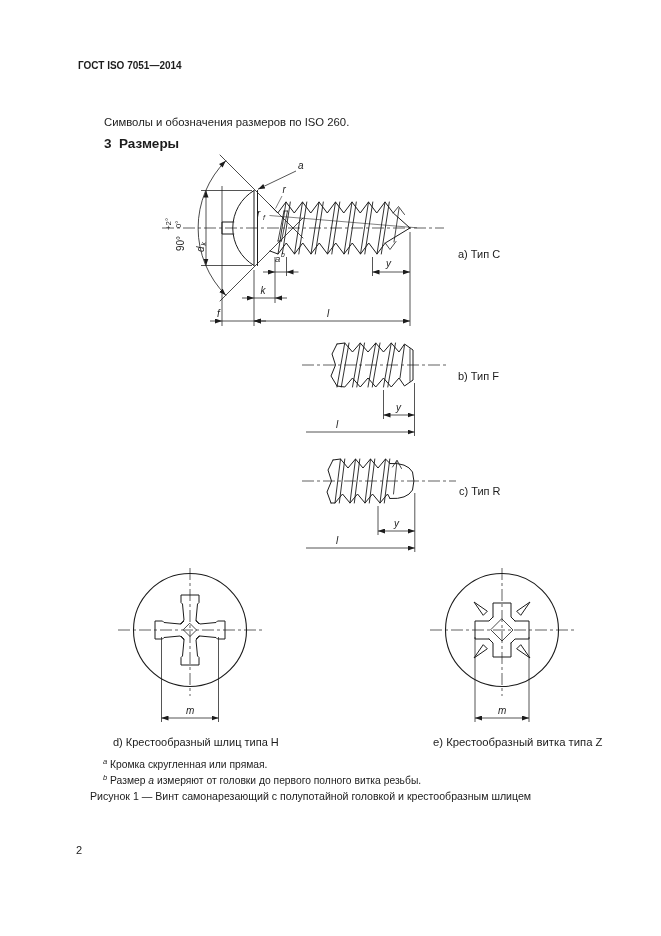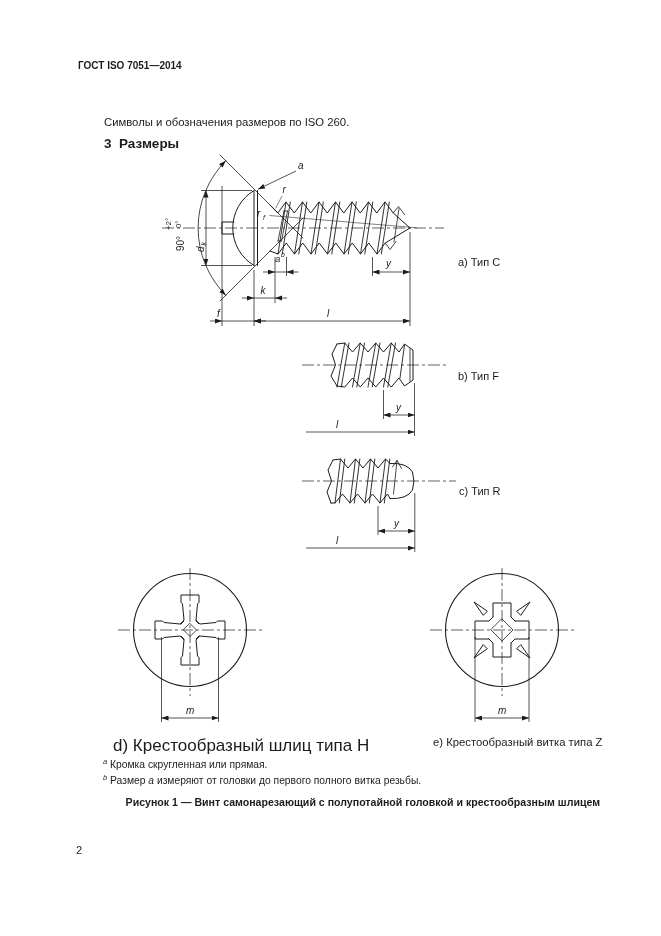--- a/index.html
+++ b/index.html
@@ -2,29 +2,29 @@
 <html><head>
 <meta charset="utf-8">
 <style>
   html,body{margin:0;padding:0;background:#fff;width:661px;height:936px;overflow:hidden;}
   body{position:relative;font-family:"Liberation Sans",sans-serif;color:#1c1c1c;}
   .abs{position:absolute;}
   .doc-number{left:78px;top:60px;font-size:10px;font-weight:bold;}
   .section-title{left:104px;top:92px;font-size:13.5px;font-weight:bold;white-space:pre;margin-top:44px;}
   .intro{left:104px;top:115px;font-size:11.3px;line-height:15.5px;}
   .view-label{font-size:11px;}
-  .lbl-c{left:458px;top:256px;}
+  .lbl-c{left:458px;top:248px;}
   .lbl-f{left:458px;top:370px;}
   .lbl-r{left:459px;top:485px;text-align:center;}
-  .lbl-h{left:113px;top:736px;font-size:17px;}
+  .lbl-h{left:113px;top:736px;font-size:11px;}
   .lbl-z{left:433px;top:736px;font-size:11.3px;}
   .footnotes{left:103px;top:755px;font-size:10.3px;line-height:13px;}
   .footnotes sup{font-style:italic;font-size:7.5px;}
   .fn-var{font-style:italic;}
-  .caption{left:90px;top:790px;width:510px;text-align:right;font-size:10.6px;font-weight:bold;margin-top:6px;}
+  .caption{left:90px;top:790px;width:510px;text-align:left;font-size:10.6px;font-weight:normal;}
   .page-num{left:76px;top:844px;font-size:11px;}
   svg{position:absolute;overflow:visible;}
   svg text{fill:#1c1c1c;font-family:"Liberation Sans",sans-serif;}
   .dim{font-style:italic;font-size:10px;}
   .dim-s{font-style:italic;font-size:7px;}
   .ang{font-size:10px;}
   .ang-s{font-size:7.8px;}
   .ln{stroke:#1c1c1c;fill:none;stroke-width:1;stroke-linejoin:round;stroke-linecap:round;}
   .thin{stroke-width:0.8;}
   .helix{stroke-width:0.9;}

